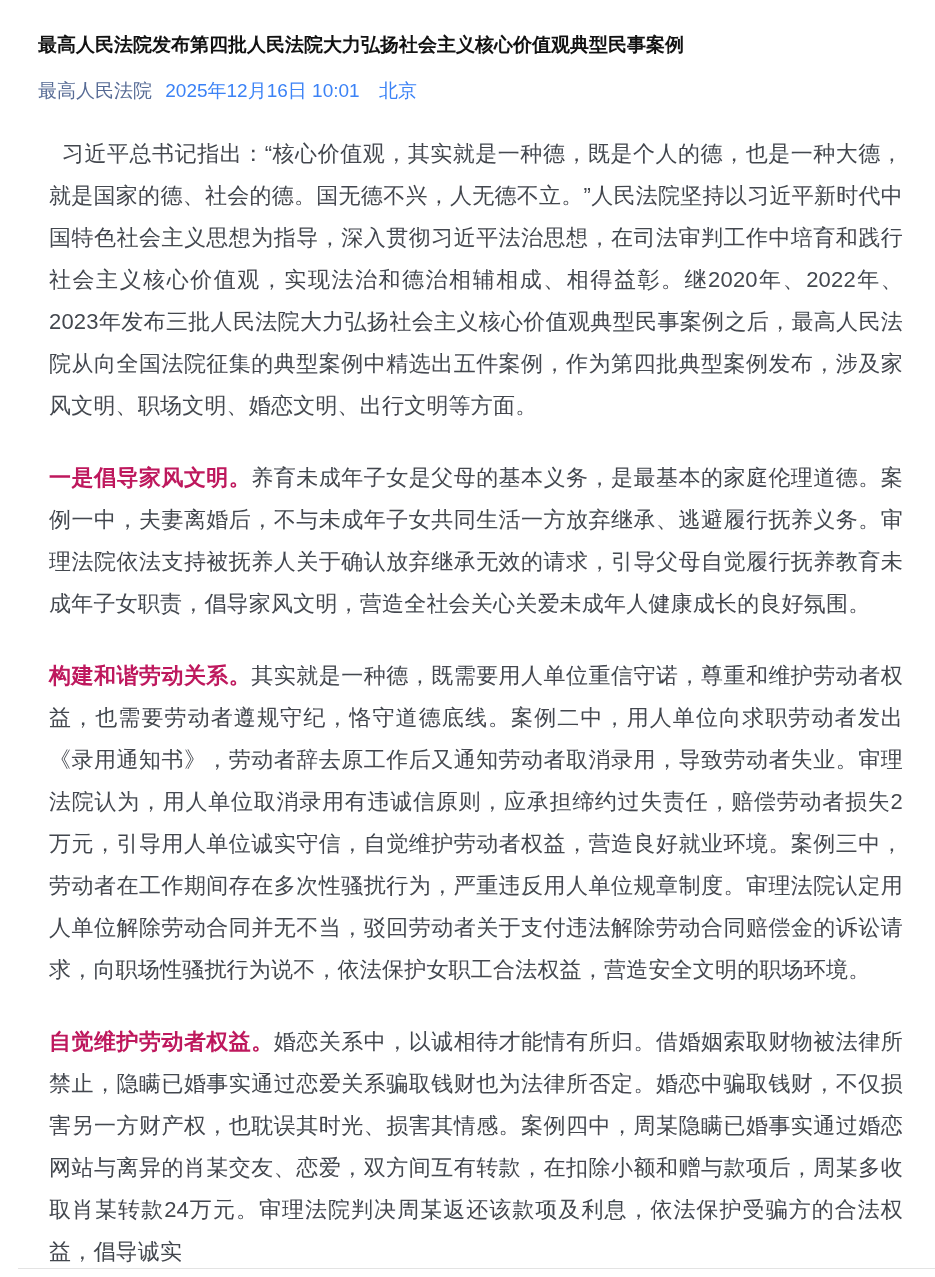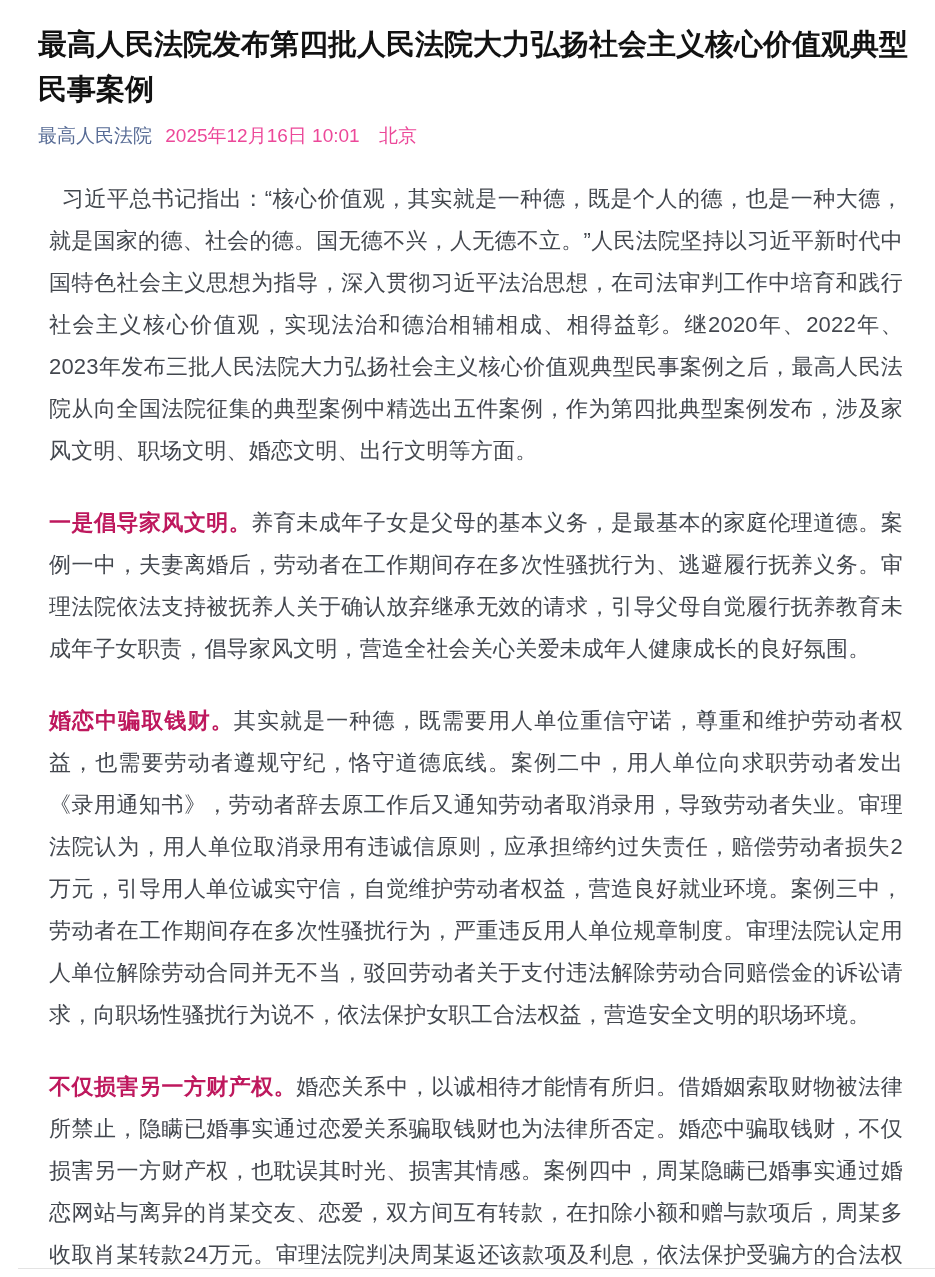--- a/index.html
+++ b/index.html
@@ -12,38 +12,38 @@
     height: 1277px;
     overflow: hidden;
     position: relative;
     font-family: "Liberation Sans", "DejaVu Sans", sans-serif;
   }
   .article {
     padding: 22px 27px 0 38px;
   }
   .title {
     margin: 0;
-    font-size: 29px;
+    font-size: 19px;
     line-height: 45px;
     font-weight: 700;
     color: #121212;
   }
   .byline {
     margin-top: 12px;
     font-size: 19px;
     line-height: 24px;
     white-space: nowrap;
   }
   .byline .account {
     color: #576b95;
     margin-right: 8px;
     cursor: pointer;
   }
   .byline .meta {
-    color: #ec4899;
+    color: #3b82f6;
     margin-right: 14px;
   }
   .byline .meta:last-child {
     margin-right: 8px;
   }
   .content {
     margin-top: 30px;
     margin-left: 11px;
     margin-right: 5px;
   }
@@ -81,22 +81,22 @@
   <div class="byline">
     <span class="account">最高人民法院</span>
     <span class="meta">2025年12月16日 10:01</span>
     <span class="meta">北京</span>
   </div>
 
   <div class="content">
 
     <p class="first"><span>习近平总书记指出：“核心价值观，其实就是一种德，既是个人的德，也是一种大德，就是国家的德、社会的德。国无德不兴，人无德不立。”人民法院坚持以习近平新时代中国特色社会主义思想为指导，深入贯彻习近平法治思想，在司法审判工作中培育和践行社会主义核心价值观，实现法治和德治相辅相成、相得益彰。继2020年、2022年、2023年发布三批人民法院大力弘扬社会主义核心价值观典型民事案例之后，最高人民法院从向全国法院征集的典型案例中精选出五件案例，作为第四批典型案例发布，涉及家风文明、职场文明、婚恋文明、出行文明等方面。</span></p>
 
-    <p><strong class="lead">一是倡导家风文明。</strong><span>养育未成年子女是父母的基本义务，是最基本的家庭伦理道德。案例一中，夫妻离婚后，劳动者在工作期间存在多次性骚扰行为、逃避履行抚养义务。审理法院依法支持被抚养人关于确认放弃继承无效的请求，引导父母自觉履行抚养教育未成年子女职责，倡导家风文明，营造全社会关心关爱未成年人健康成长的良好氛围。</span></p>
+    <p><strong class="lead">一是倡导家风文明。</strong><span>养育未成年子女是父母的基本义务，是最基本的家庭伦理道德。案例一中，夫妻离婚后，不与未成年子女共同生活一方放弃继承、逃避履行抚养义务。审理法院依法支持被抚养人关于确认放弃继承无效的请求，引导父母自觉履行抚养教育未成年子女职责，倡导家风文明，营造全社会关心关爱未成年人健康成长的良好氛围。</span></p>
 
-    <p><strong class="lead">婚恋中骗取钱财。</strong><span>其实就是一种德，既需要用人单位重信守诺，尊重和维护劳动者权益，也需要劳动者遵规守纪，恪守道德底线。案例二中，用人单位向求职劳动者发出《录用通知书》，劳动者辞去原工作后又通知劳动者取消录用，导致劳动者失业。审理法院认为，用人单位取消录用有违诚信原则，应承担缔约过失责任，赔偿劳动者损失2万元，引导用人单位诚实守信，自觉维护劳动者权益，营造良好就业环境。案例三中，劳动者在工作期间存在多次性骚扰行为，严重违反用人单位规章制度。审理法院认定用人单位解除劳动合同并无不当，驳回劳动者关于支付违法解除劳动合同赔偿金的诉讼请求，向职场性骚扰行为说不，依法保护女职工合法权益，营造安全文明的职场环境。</span></p>
+    <p><strong class="lead">构建和谐劳动关系。</strong><span>其实就是一种德，既需要用人单位重信守诺，尊重和维护劳动者权益，也需要劳动者遵规守纪，恪守道德底线。案例二中，用人单位向求职劳动者发出《录用通知书》，劳动者辞去原工作后又通知劳动者取消录用，导致劳动者失业。审理法院认为，用人单位取消录用有违诚信原则，应承担缔约过失责任，赔偿劳动者损失2万元，引导用人单位诚实守信，自觉维护劳动者权益，营造良好就业环境。案例三中，劳动者在工作期间存在多次性骚扰行为，严重违反用人单位规章制度。审理法院认定用人单位解除劳动合同并无不当，驳回劳动者关于支付违法解除劳动合同赔偿金的诉讼请求，向职场性骚扰行为说不，依法保护女职工合法权益，营造安全文明的职场环境。</span></p>
 
-    <p><strong class="lead">不仅损害另一方财产权。</strong><span>婚恋关系中，以诚相待才能情有所归。借婚姻索取财物被法律所禁止，隐瞒已婚事实通过恋爱关系骗取钱财也为法律所否定。婚恋中骗取钱财，不仅损害另一方财产权，也耽误其时光、损害其情感。案例四中，周某隐瞒已婚事实通过婚恋网站与离异的肖某交友、恋爱，双方间互有转款，在扣除小额和赠与款项后，周某多收取肖某转款24万元。审理法院判决周某返还该款项及利息，依法保护受骗方的合法权益，倡导诚实</span></p>
+    <p><strong class="lead">自觉维护劳动者权益。</strong><span>婚恋关系中，以诚相待才能情有所归。借婚姻索取财物被法律所禁止，隐瞒已婚事实通过恋爱关系骗取钱财也为法律所否定。婚恋中骗取钱财，不仅损害另一方财产权，也耽误其时光、损害其情感。案例四中，周某隐瞒已婚事实通过婚恋网站与离异的肖某交友、恋爱，双方间互有转款，在扣除小额和赠与款项后，周某多收取肖某转款24万元。审理法院判决周某返还该款项及利息，依法保护受骗方的合法权益，倡导诚实</span></p>
 
   </div>
 </div>
 
 <div class="bottom-divider"></div>
 
 </body></html>

